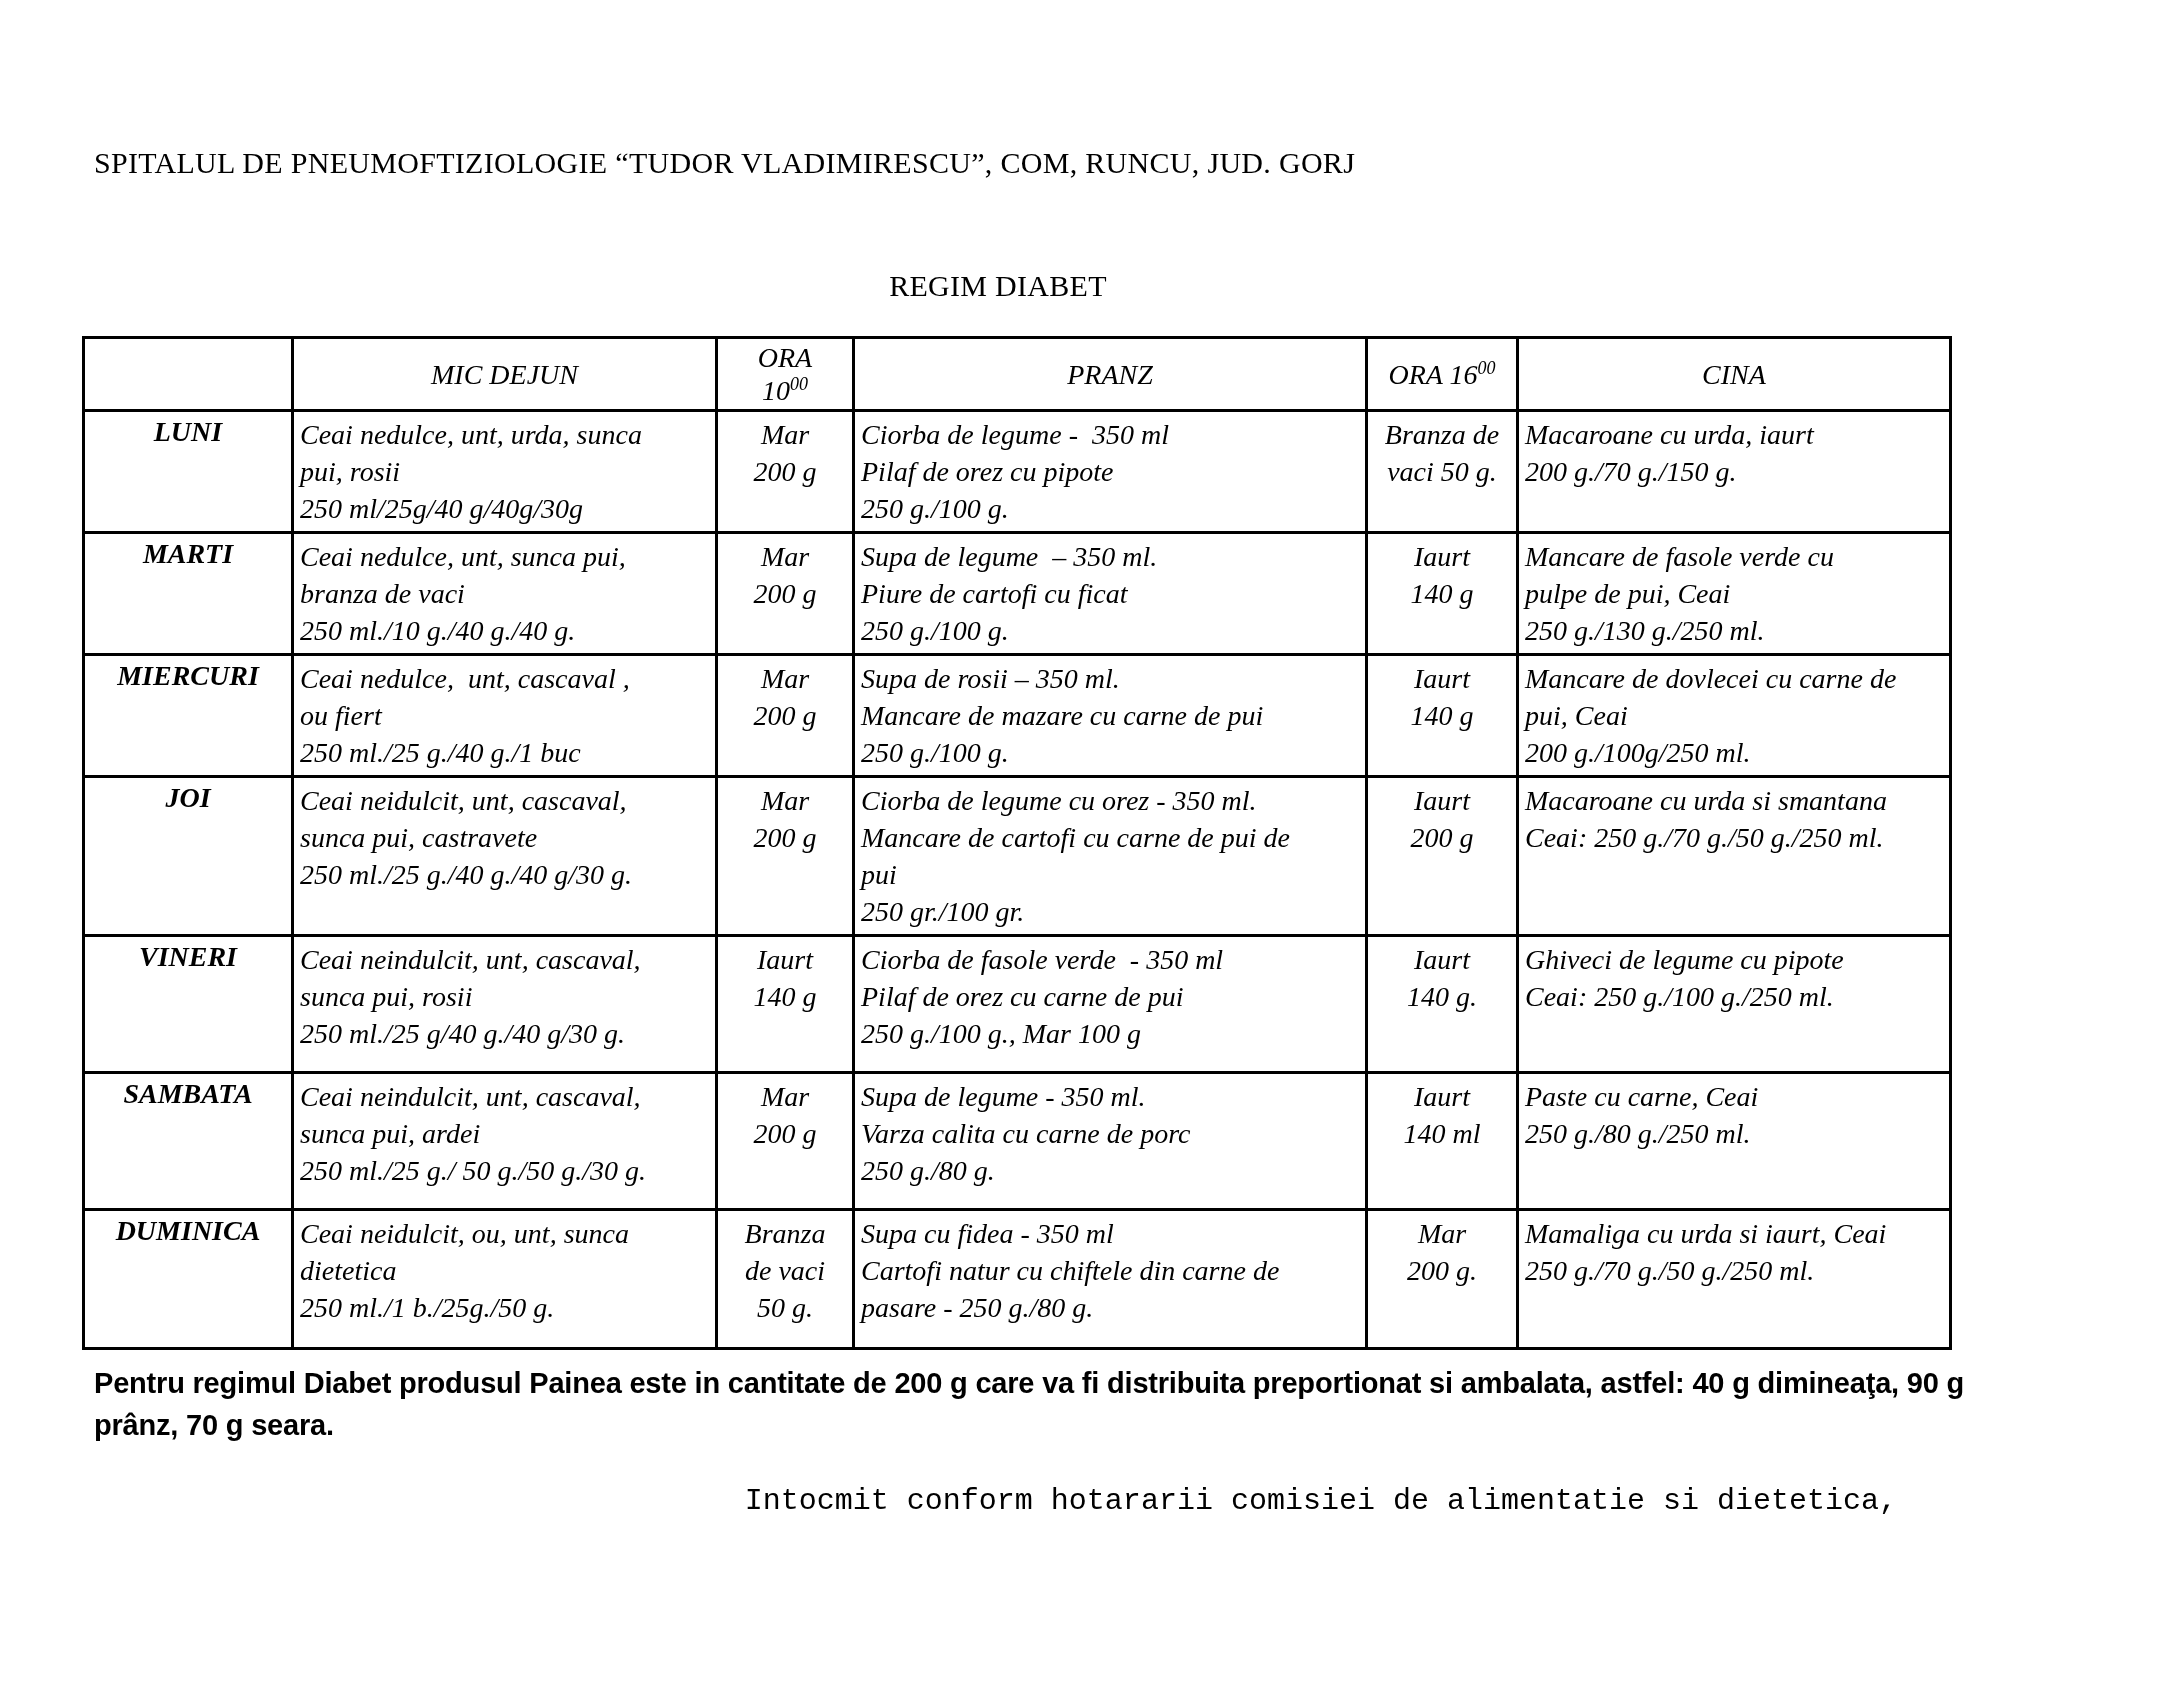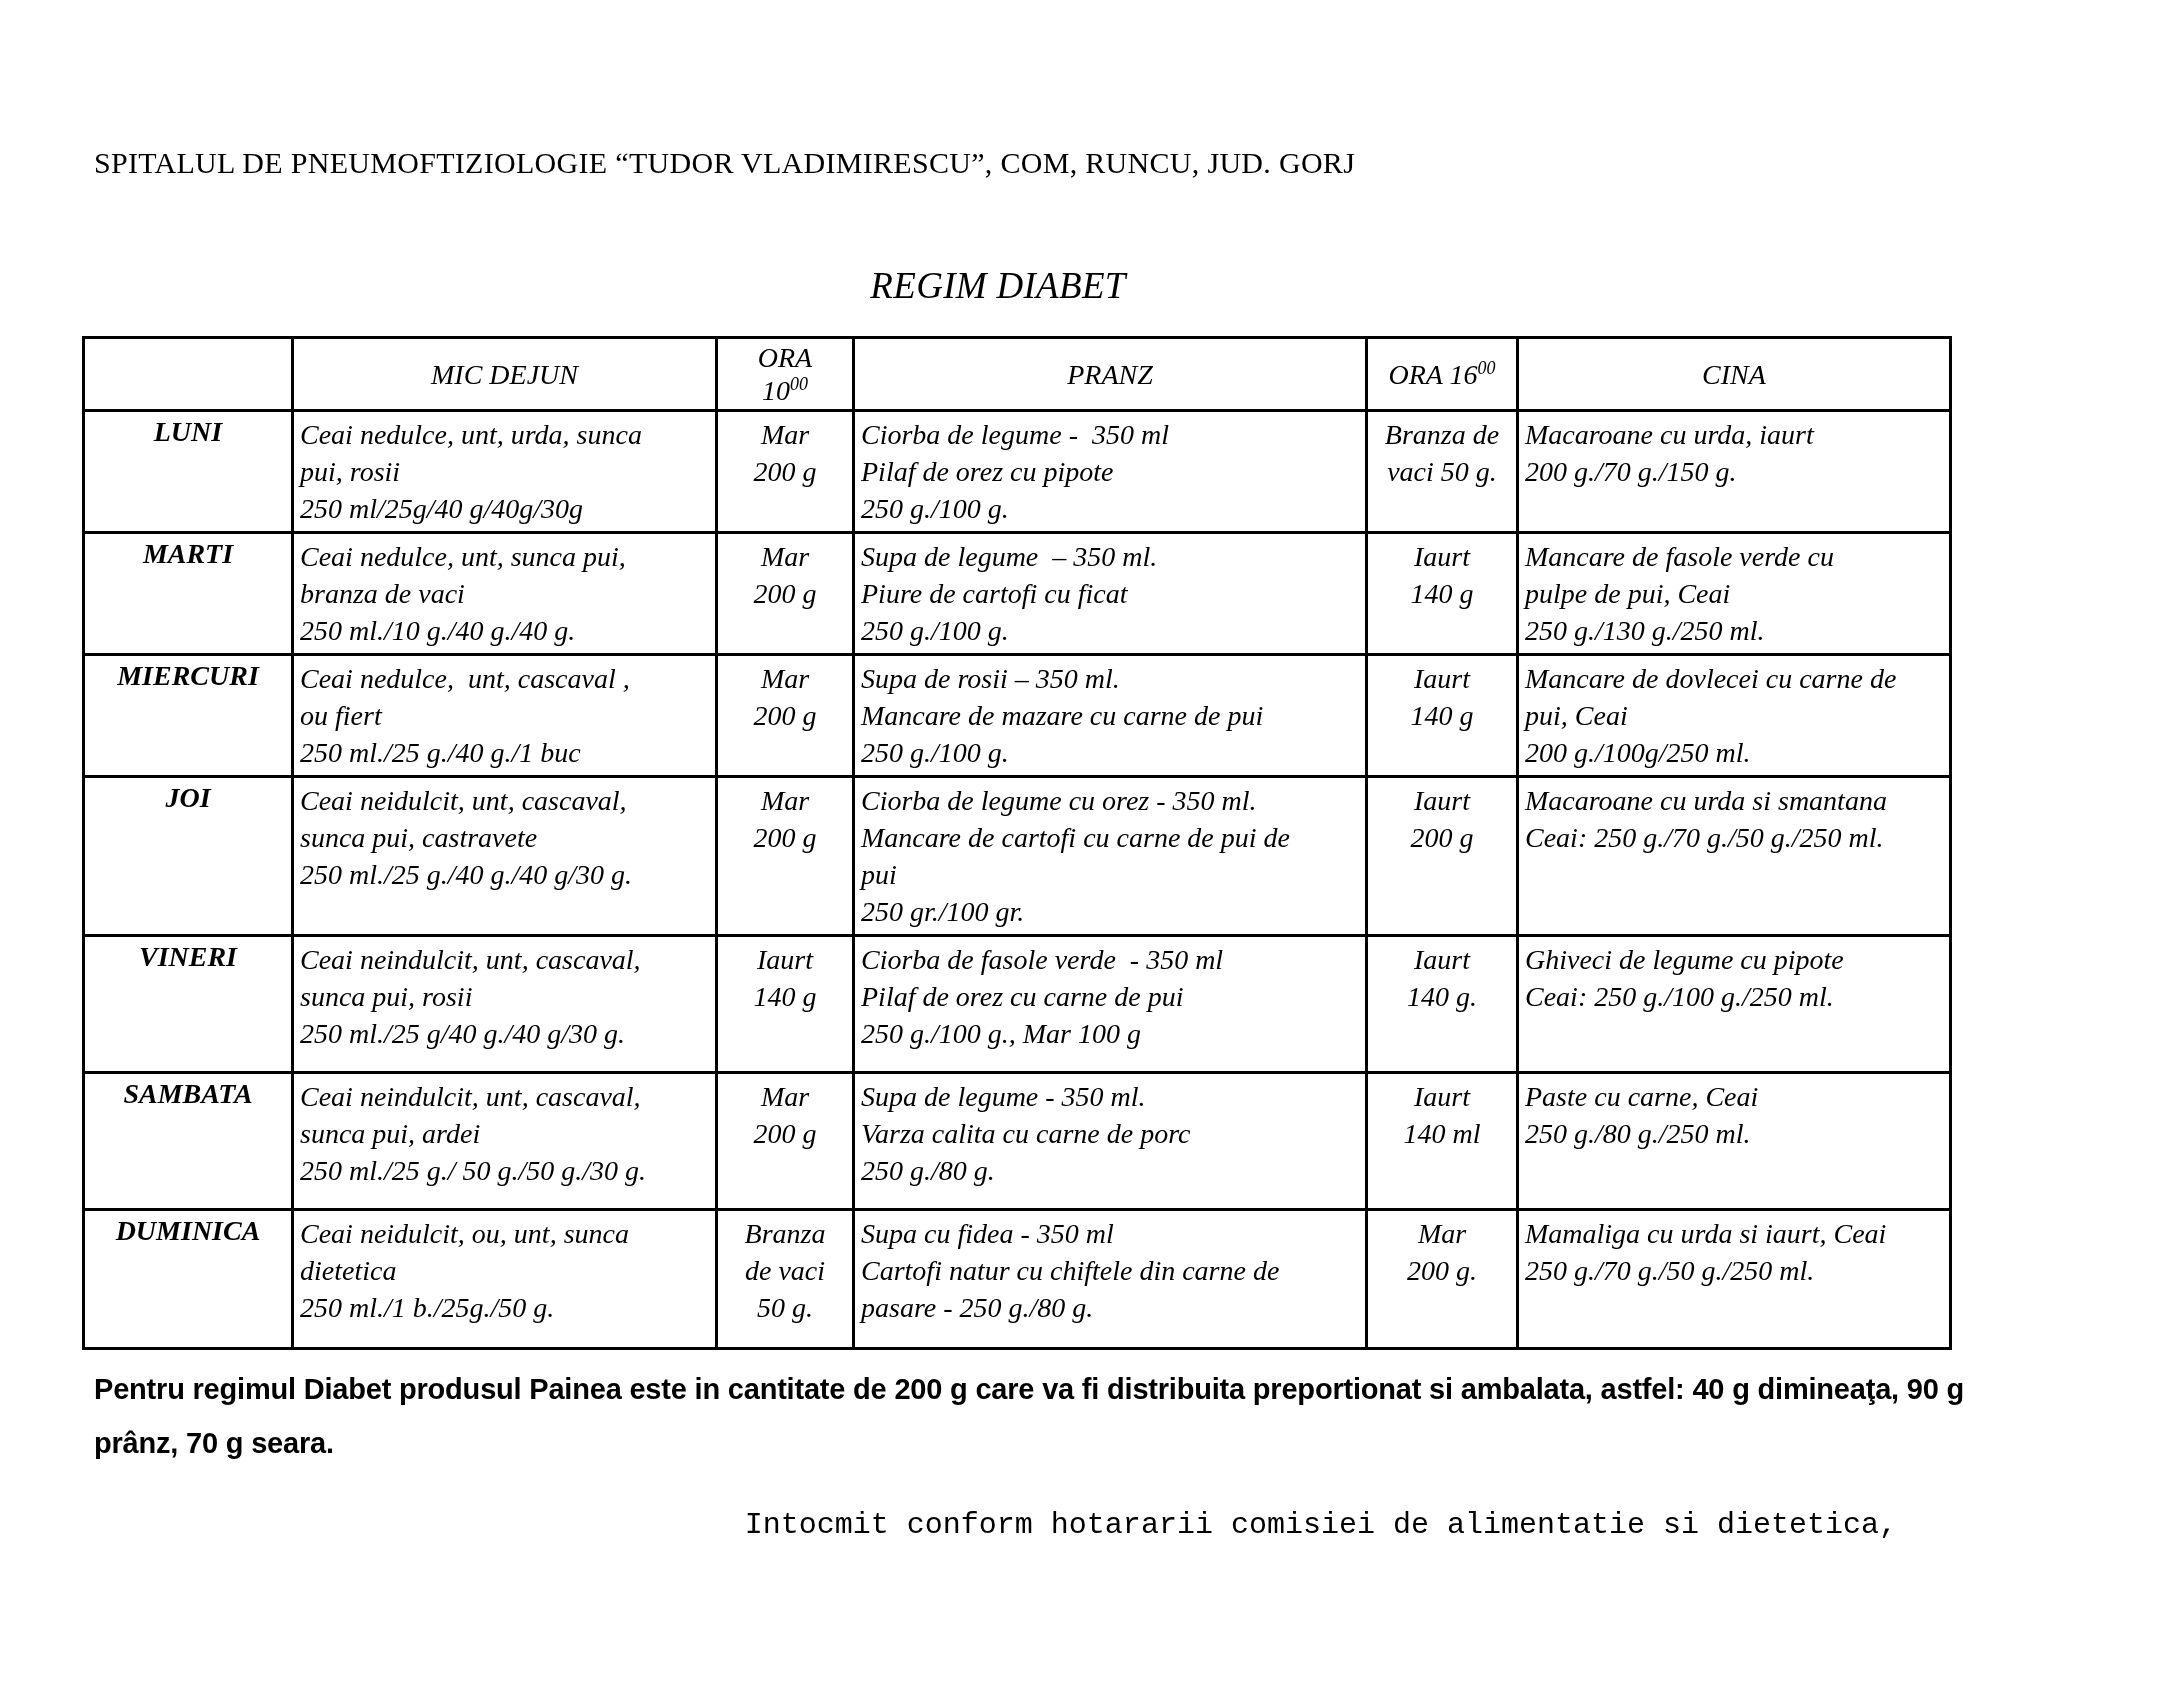--- a/index.html
+++ b/index.html
@@ -12,23 +12,22 @@
   .page{position:relative;width:1996px;height:1683px;overflow:hidden;}
 
   .hospital-header{
     margin:146px 0 0 94px;
     font-size:30px;line-height:34px;
     letter-spacing:0.3px;
   }
   .doc-title{
     margin-top:89px;
     text-align:center;
-    font-size:37px;line-height:34px;
+    font-size:30px;line-height:34px;
     letter-spacing:0.3px;
-    font-style:italic;
   }
 
   table.menu{
     margin:33px 0 0 82px;
     width:1866px;
     border-collapse:collapse;
     table-layout:fixed;
     font-size:28px;
     font-style:italic;
   }
@@ -59,21 +58,21 @@
   tbody tr:nth-of-type(3){height:118px;}
   tbody tr:nth-of-type(4){height:141px;}
   tbody tr:nth-of-type(5){height:137px;}
   tbody tr:nth-of-type(6){height:137px;}
   tbody tr:nth-of-type(7){height:139px;}
 
   .note-bread{
     margin:12px 0 0 94px;
     font-family:"Liberation Sans","DejaVu Sans",sans-serif;
     font-weight:600;
-    font-size:29px;line-height:54px;
+    font-size:29px;line-height:42px;
     letter-spacing:-0.2px;
   }
   .note-allergen{
     margin:0 0 0 107px;
     font-size:30px;line-height:42px;
   }
   .signature{
     margin:37px 99px 0 0;
     text-align:right;
     font-size:30px;line-height:37px;font-family:Liberation Mono, monospace;

